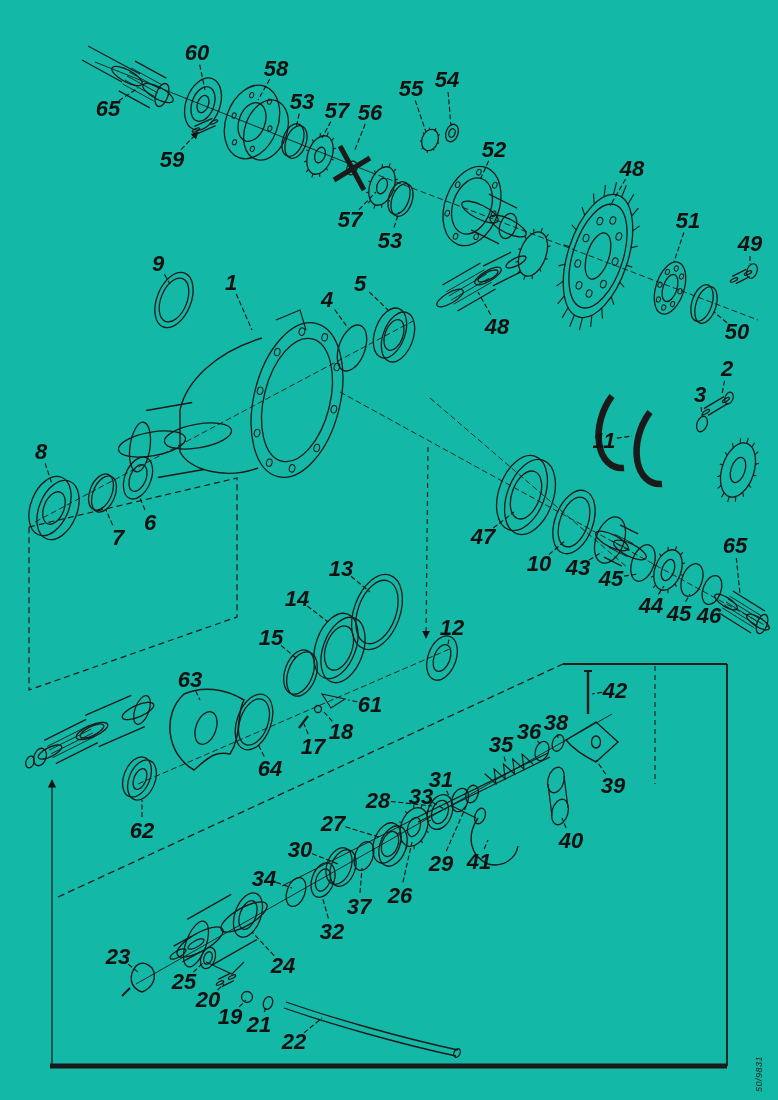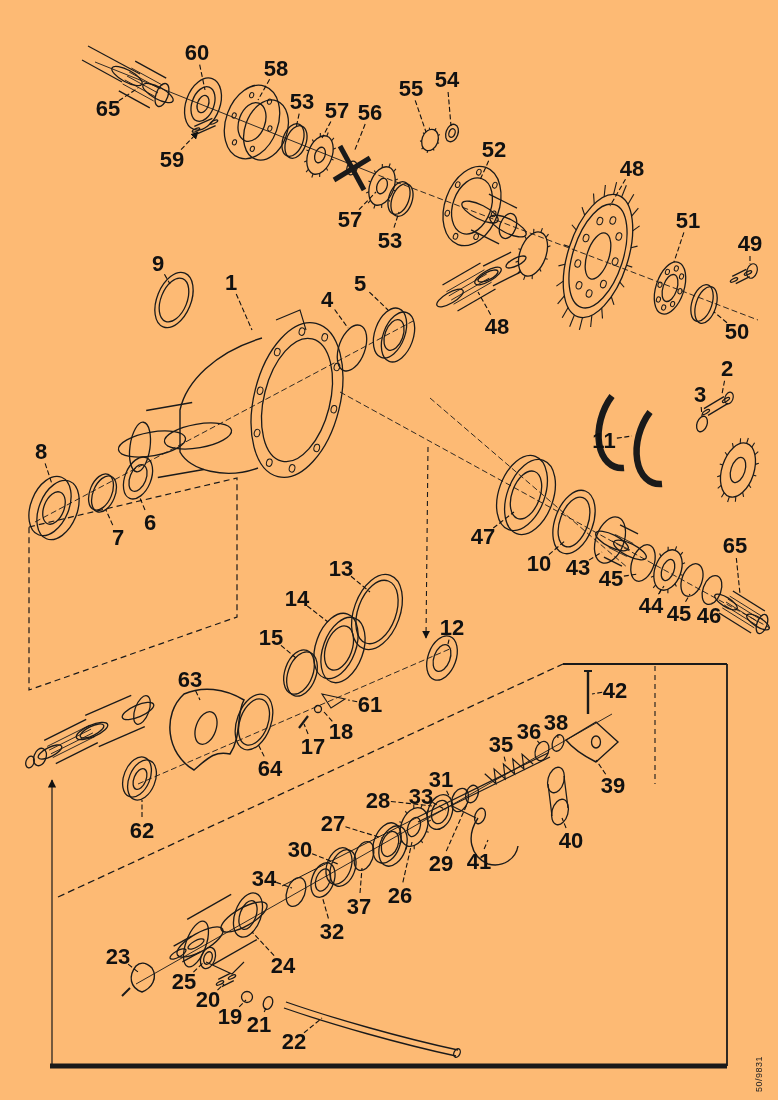--- a/index.html
+++ b/index.html
@@ -1,16 +1,16 @@
 <!DOCTYPE html>
 <html><head>
 <meta charset="utf-8">
 <style>
   html,body{margin:0;padding:0;background:#e8e8e8;}
-  .canvas{position:relative;width:778px;height:1100px;background:#fdba74;margin:0 auto;overflow:hidden;}
+  .canvas{position:relative;width:778px;height:1100px;background:#14b8a6;margin:0 auto;overflow:hidden;font-style:italic;}
   svg{position:absolute;left:0;top:0;}
   .part{stroke:#1a1a1a;fill:none;}
   .callout-text{font-family:"Liberation Sans","DejaVu Sans",sans-serif;font-weight:700;font-size:22px;fill:#111;text-anchor:middle;}
   .leader{stroke:#111;stroke-width:1.1;stroke-dasharray:5 2.5;fill:none;}
   .frame-thin{stroke:#1a1a1a;fill:none;}
   .code-text{font-family:"Liberation Sans","DejaVu Sans",sans-serif;font-size:9px;fill:#222;letter-spacing:.5px;}
 </style>
 </head>
 <body>
 

